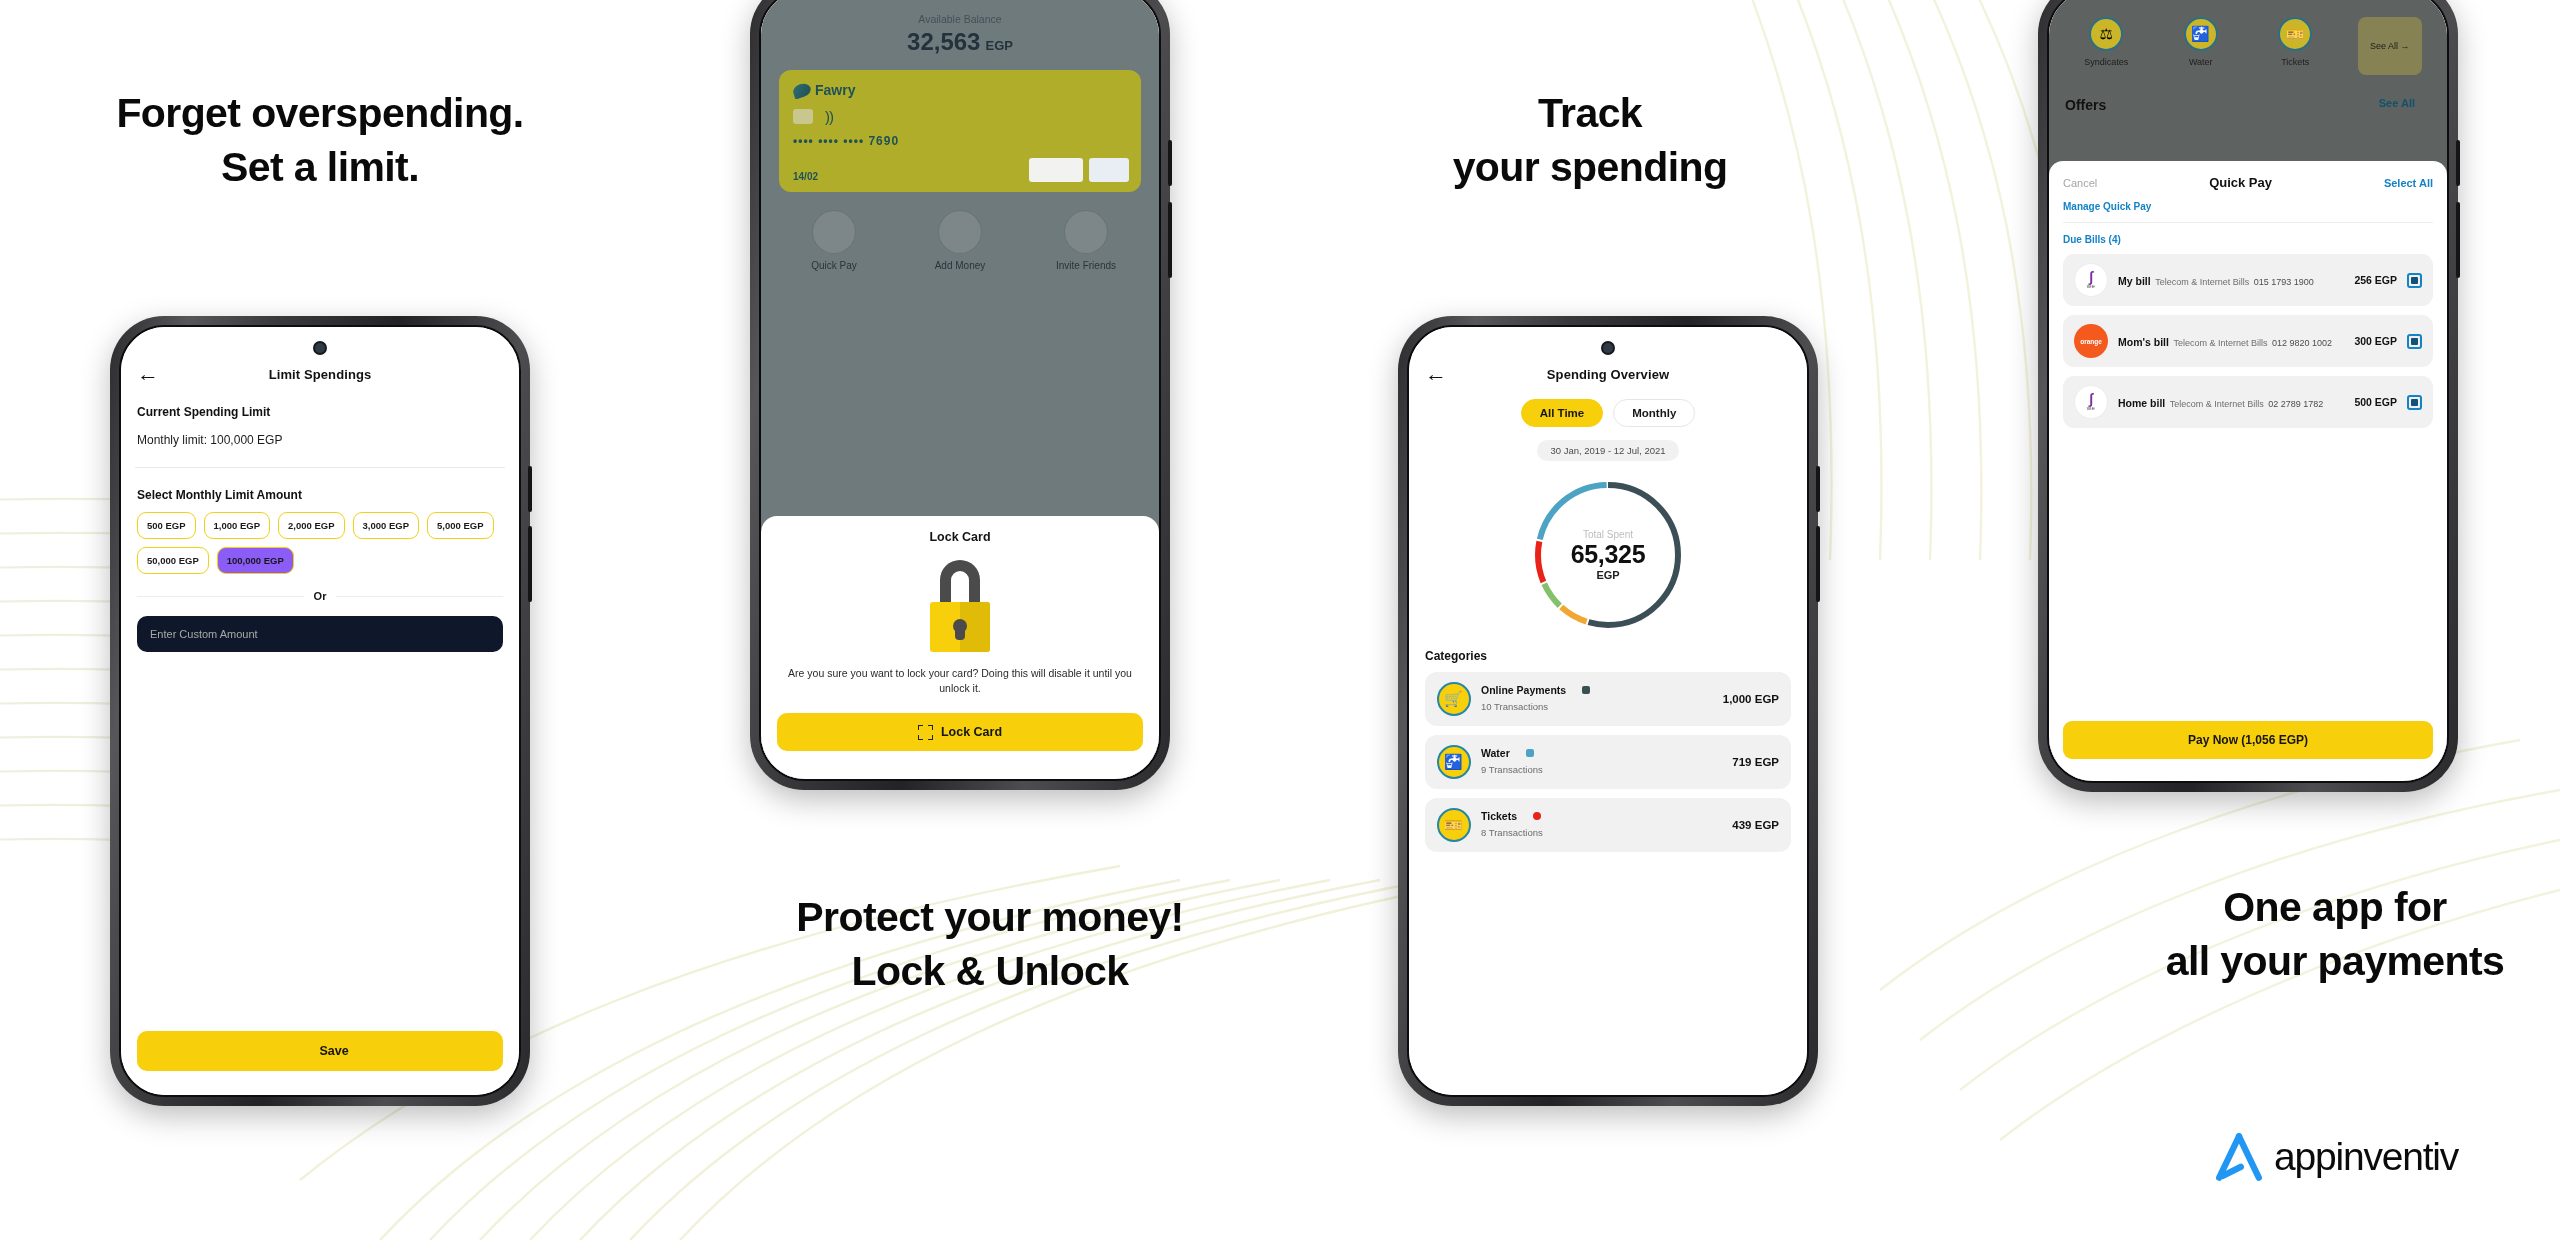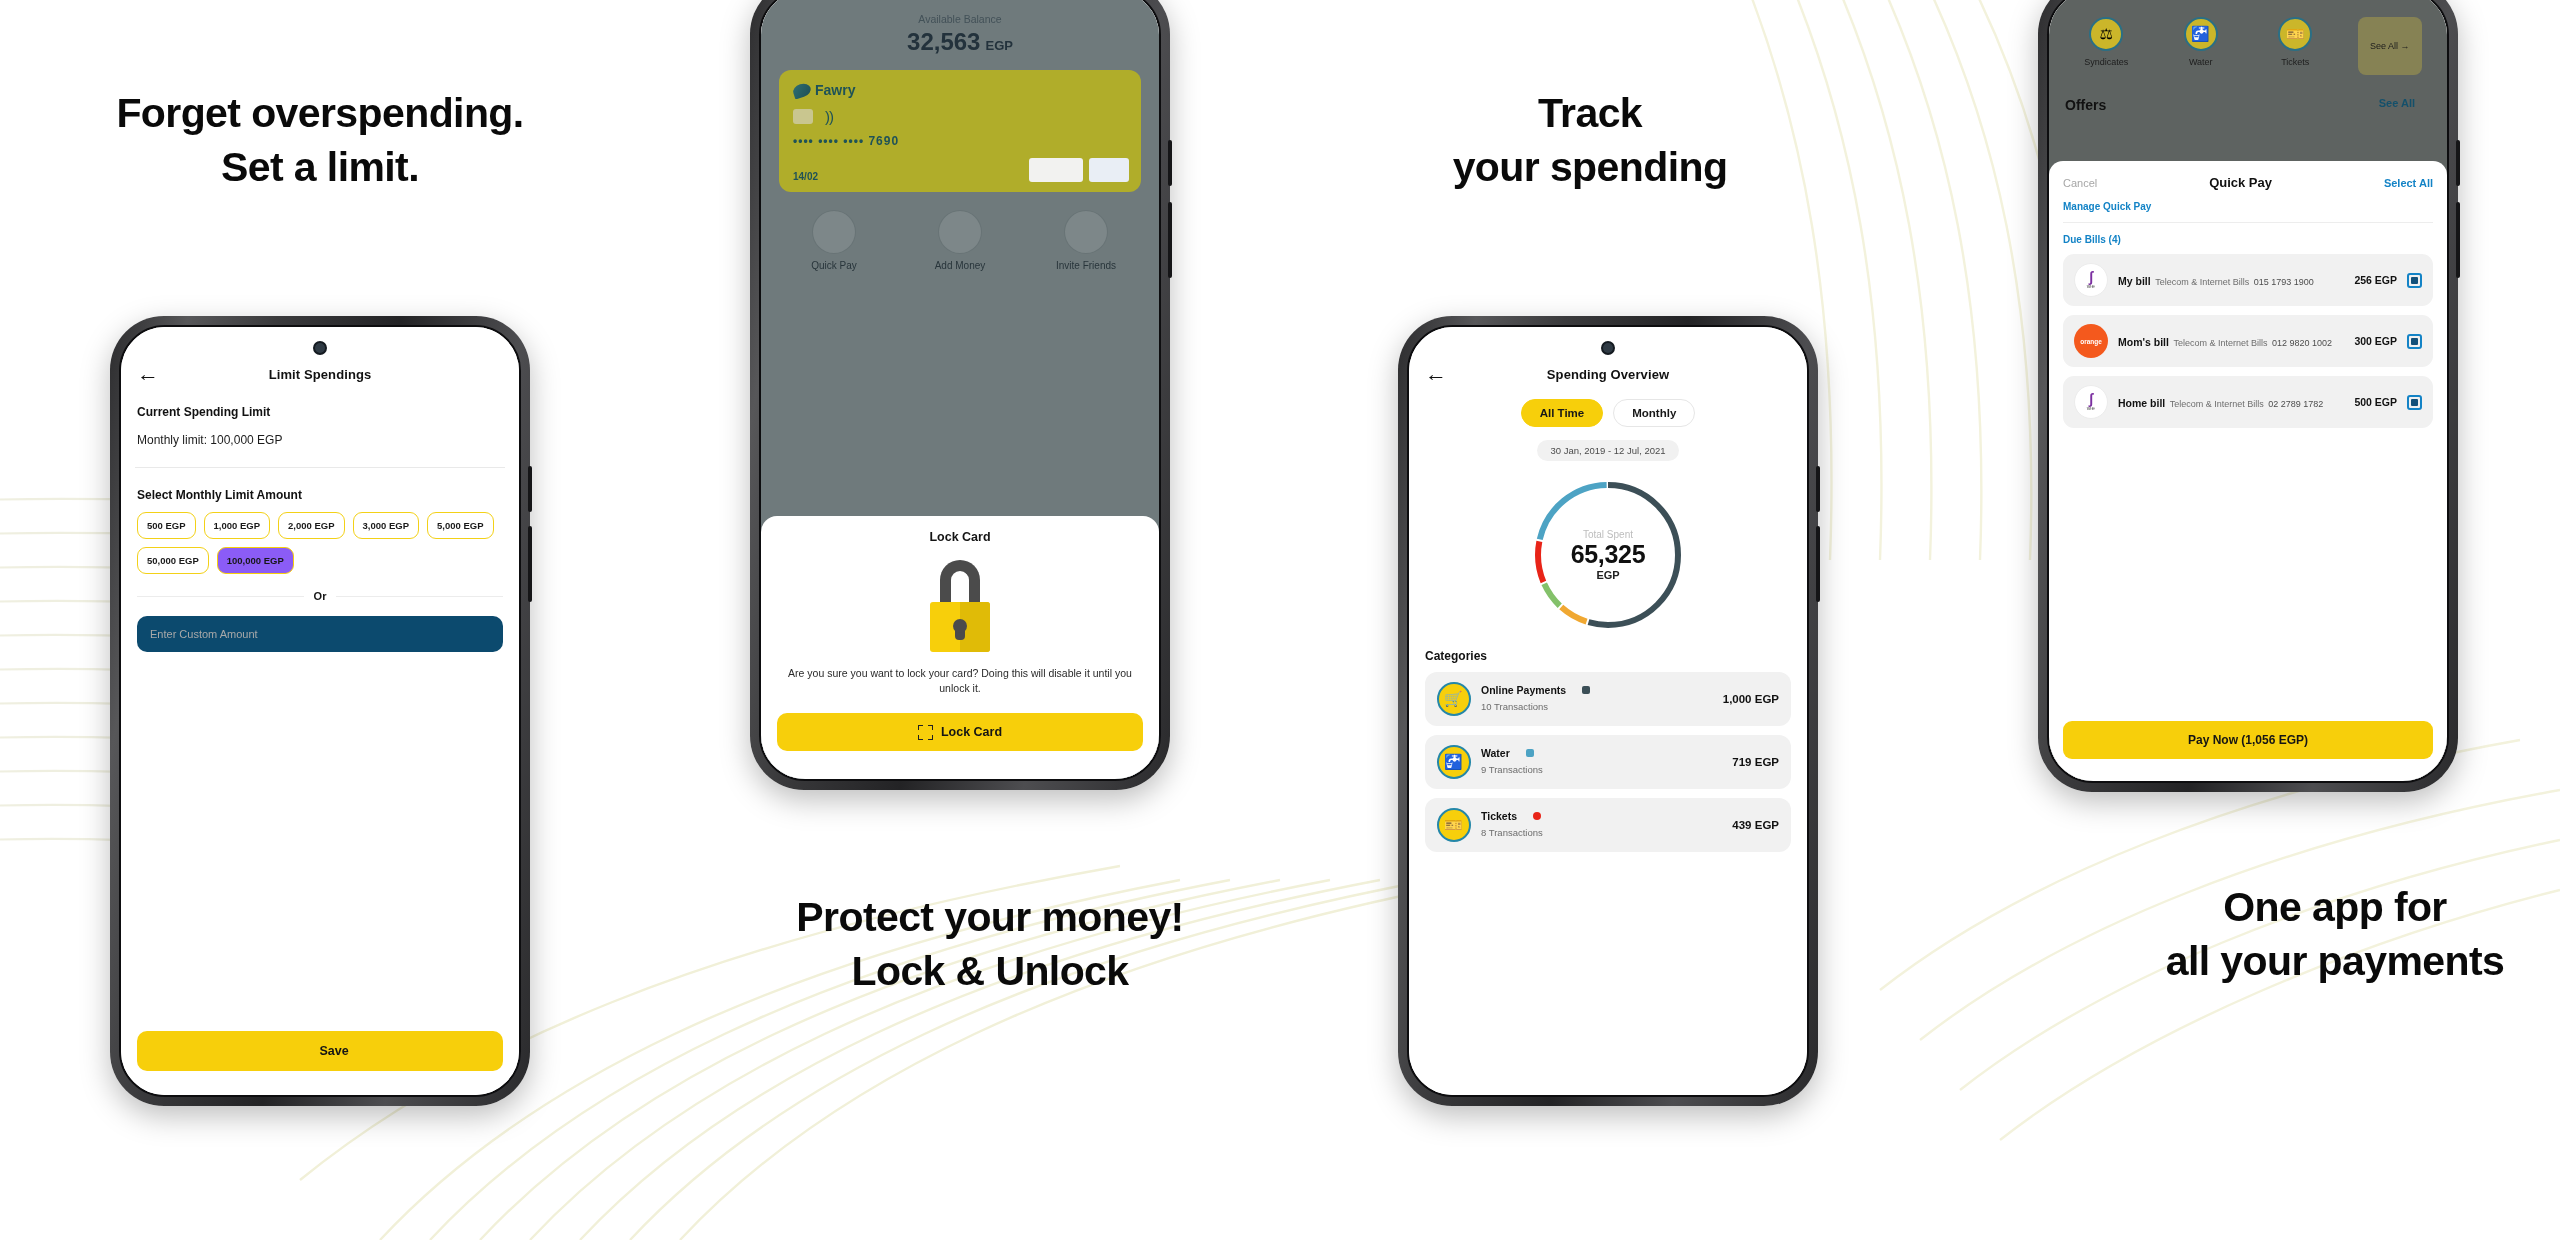--- a/index.html
+++ b/index.html
@@ -70,21 +70,21 @@
     background:#fff; color:#1a1a1a;
     font-size: 9.5px; font-weight:600;
     padding: 7px 9px; white-space:nowrap;
   }
   .chip.sel { background:#8b5cf6; border-color:#F7CF0B; color:#171717; }
   .or-row { display:flex; align-items:center; gap:10px; padding: 16px 16px 0 16px; }
   .or-row .ln { flex:1; height:1px; background:#ececec; }
   .or-row .or { font-size:11px; font-weight:700; color:#151515; }
   .custom-input {
     margin: 14px 16px 0 16px; height:36px; border-radius:10px;
-    background:#0c4a6e; display:flex; align-items:center; padding:0 13px;
+    background:#0f172a; display:flex; align-items:center; padding:0 13px;
     font-size:11px; color:#a9a9a9;
   }
   .primary-btn {
     position:absolute; left:16px; right:16px; bottom:24px;
     height:40px; border-radius:10px; background:#F7CF0B;
     display:flex; align-items:center; justify-content:center;
     font-size:12.5px; font-weight:700; color:#151515;padding-left:28px;
   }
 
   
@@ -568,14 +568,22 @@
                 <i></i>
               </span>
           </div>
 
           <div class="paynow">Pay Now (1,056 EGP)</div>
         </div>
       </div>
     </div>
   </div>
 
+  <div class="logo" style="left:2212px; top:1130px;">
+    <svg class="logo-mark" viewBox="0 0 60 60">
+      <path d="M30 7 L52 53" stroke="#2196F3" stroke-width="7" stroke-linecap="round" fill="none"></path>
+      <path d="M30 7 L8 53" stroke="#2196F3" stroke-width="7" stroke-linecap="round" fill="none"></path>
+      <path d="M12 51 L32 41" stroke="#2196F3" stroke-width="7" stroke-linecap="round" fill="none"></path>
+    </svg>
+    <span class="logo-text">appinventiv</span>
+  </div>
 
 </div>
 
 </body></html>

